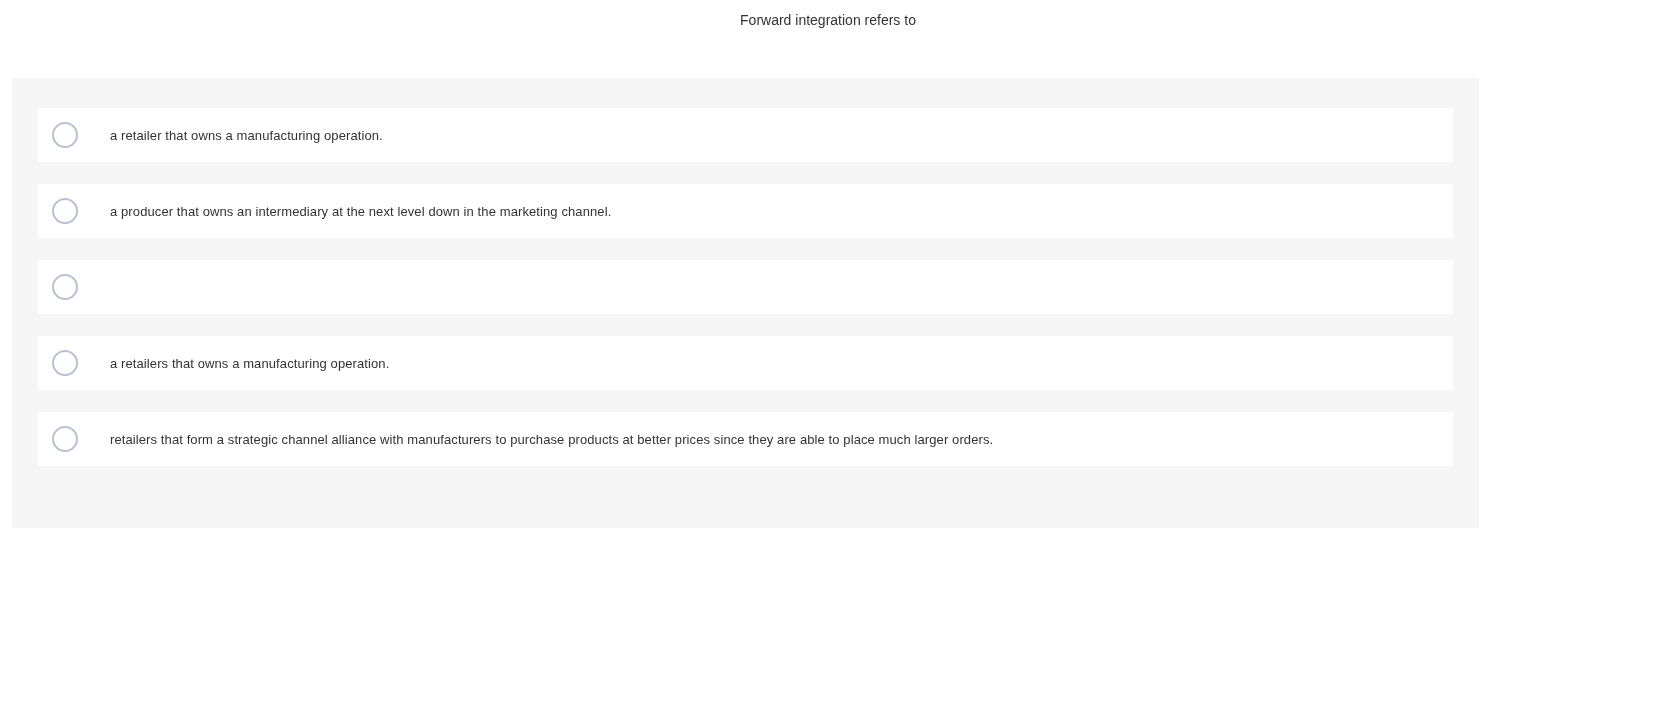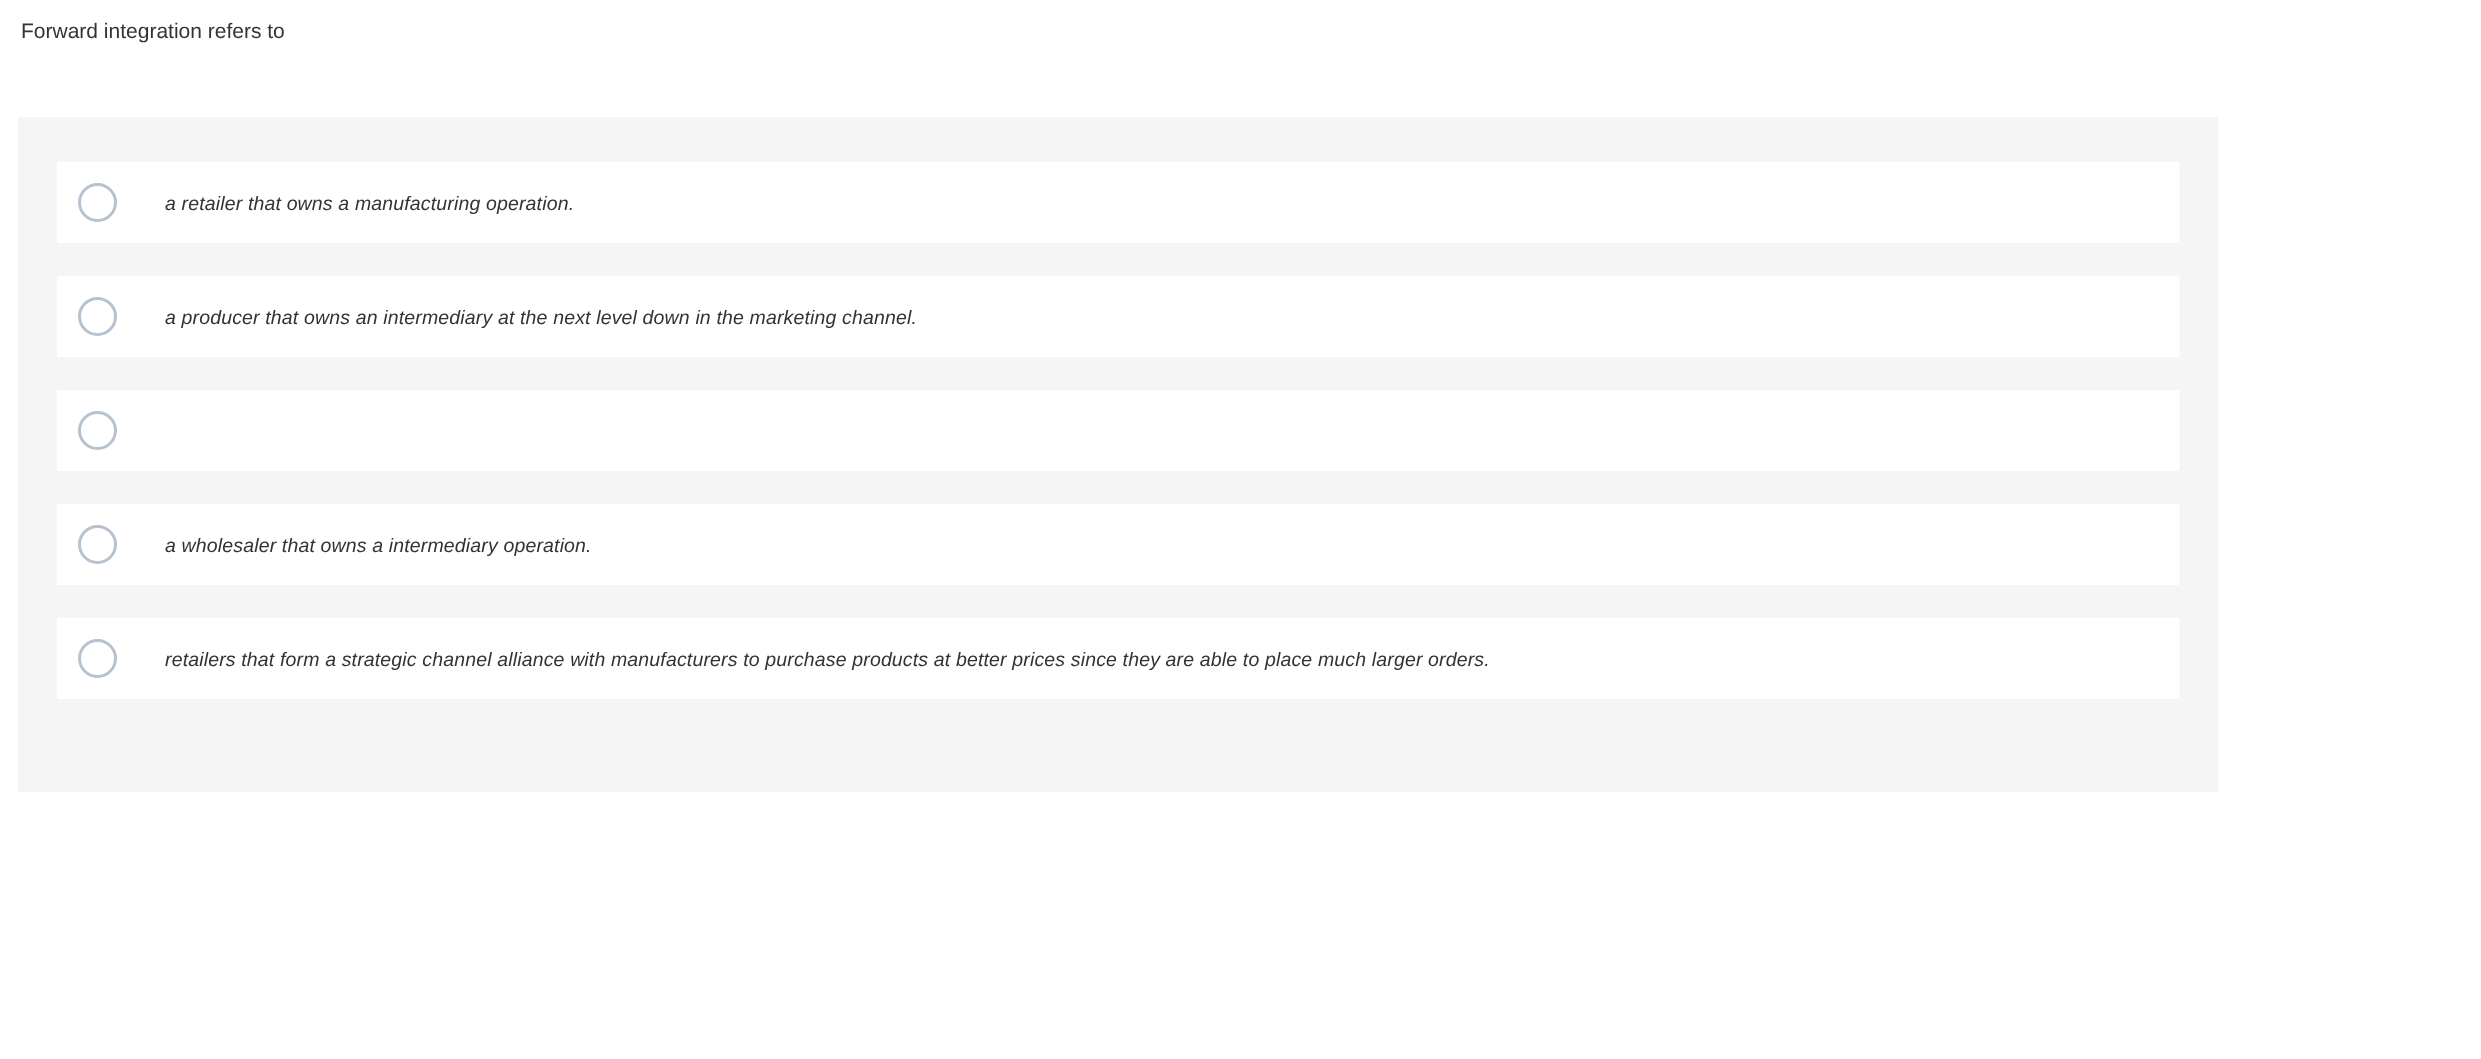--- a/index.html
+++ b/index.html
@@ -8,20 +8,21 @@
       box-sizing: border-box;
     }
     body {
       font-family: Arial, Helvetica, sans-serif;
       background: #ffffff;
       width: 1654px;
       height: 706px;
     }
     .question-container {
       padding: 12px;
+      text-align: center;
     }
     .question-text {
       font-size: 14px;
       color: #333;
       margin-bottom: 50px;
       margin-left: 2px;
       font-weight: 400;
     }
     .mc-panel {
       background: #f5f5f5;
@@ -30,21 +31,20 @@
     }
     .mc-header {
       background: #ededed;
       padding: 15px 36px;
       font-size: 14px;
       color: #333;
       font-weight: 400;
     }
     .options-area {
       padding: 30px 26px 0 26px;
-      font-style: italic;
     }
     .option-row {
       background: #ffffff;
       display: flex;
       align-items: center;
       padding: 14px 14px;
       margin-bottom: 22px;
     }
     .radio-circle {
       width: 26px;
@@ -80,21 +80,21 @@
         <div class="radio-circle"></div>
         <div class="option-text">a producer that owns an intermediary at the next level down in the marketing channel.</div>
       </div>
 
       <div class="option-row">
         <div class="radio-circle"></div>
       </div>
 
       <div class="option-row">
         <div class="radio-circle"></div>
-        <div class="option-text">a wholesaler that owns a intermediary operation.</div>
+        <div class="option-text">a retailers that owns a manufacturing operation.</div>
       </div>
 
       <div class="option-row">
         <div class="radio-circle"></div>
         <div class="option-text">retailers that form a strategic channel alliance with manufacturers to purchase products at better prices since they are able to place much larger orders.</div>
       </div>
 
     </div>
   </div>
 </div>

